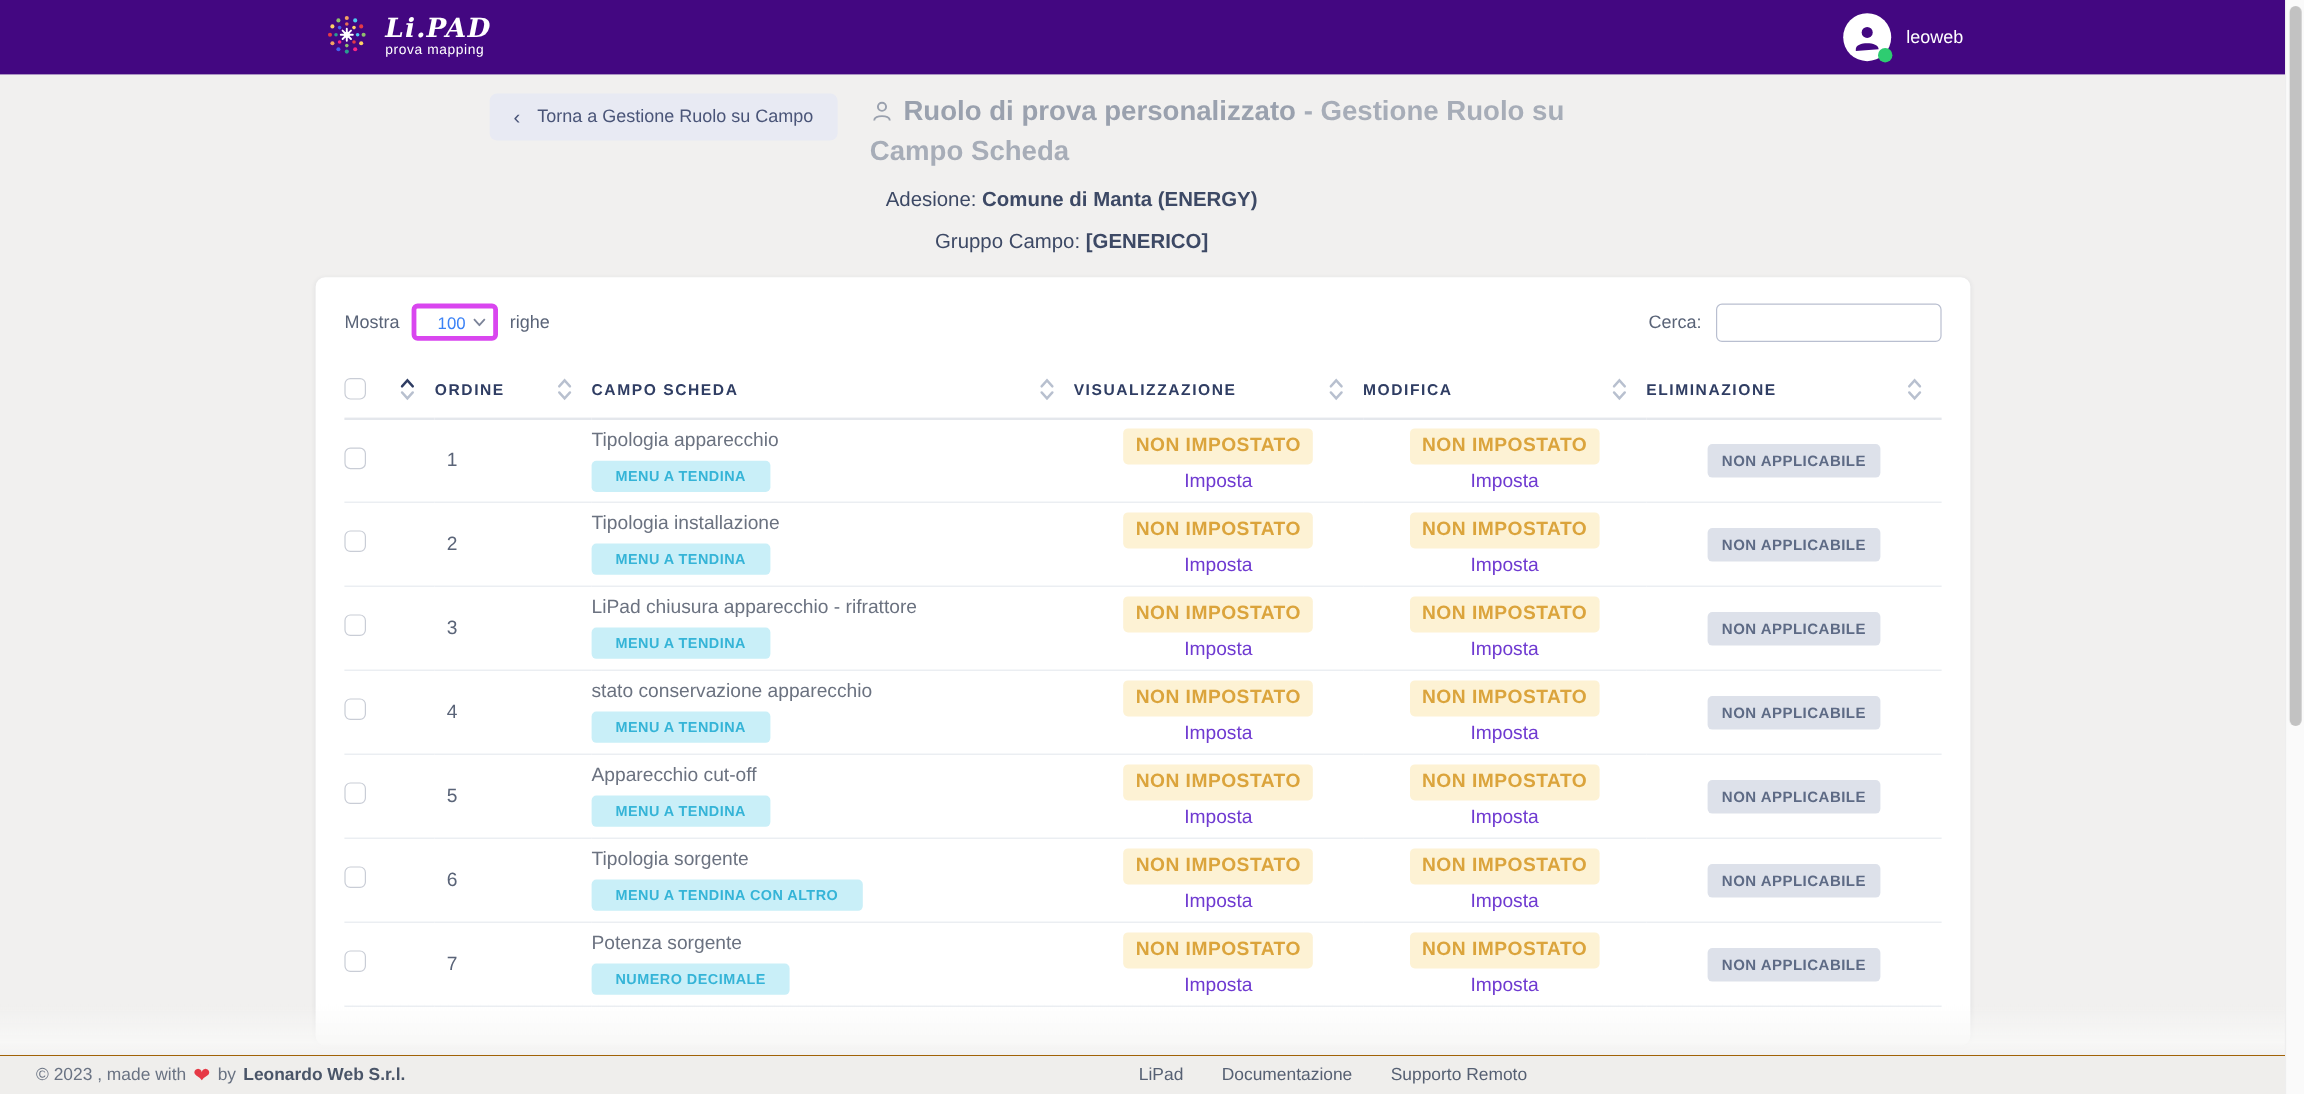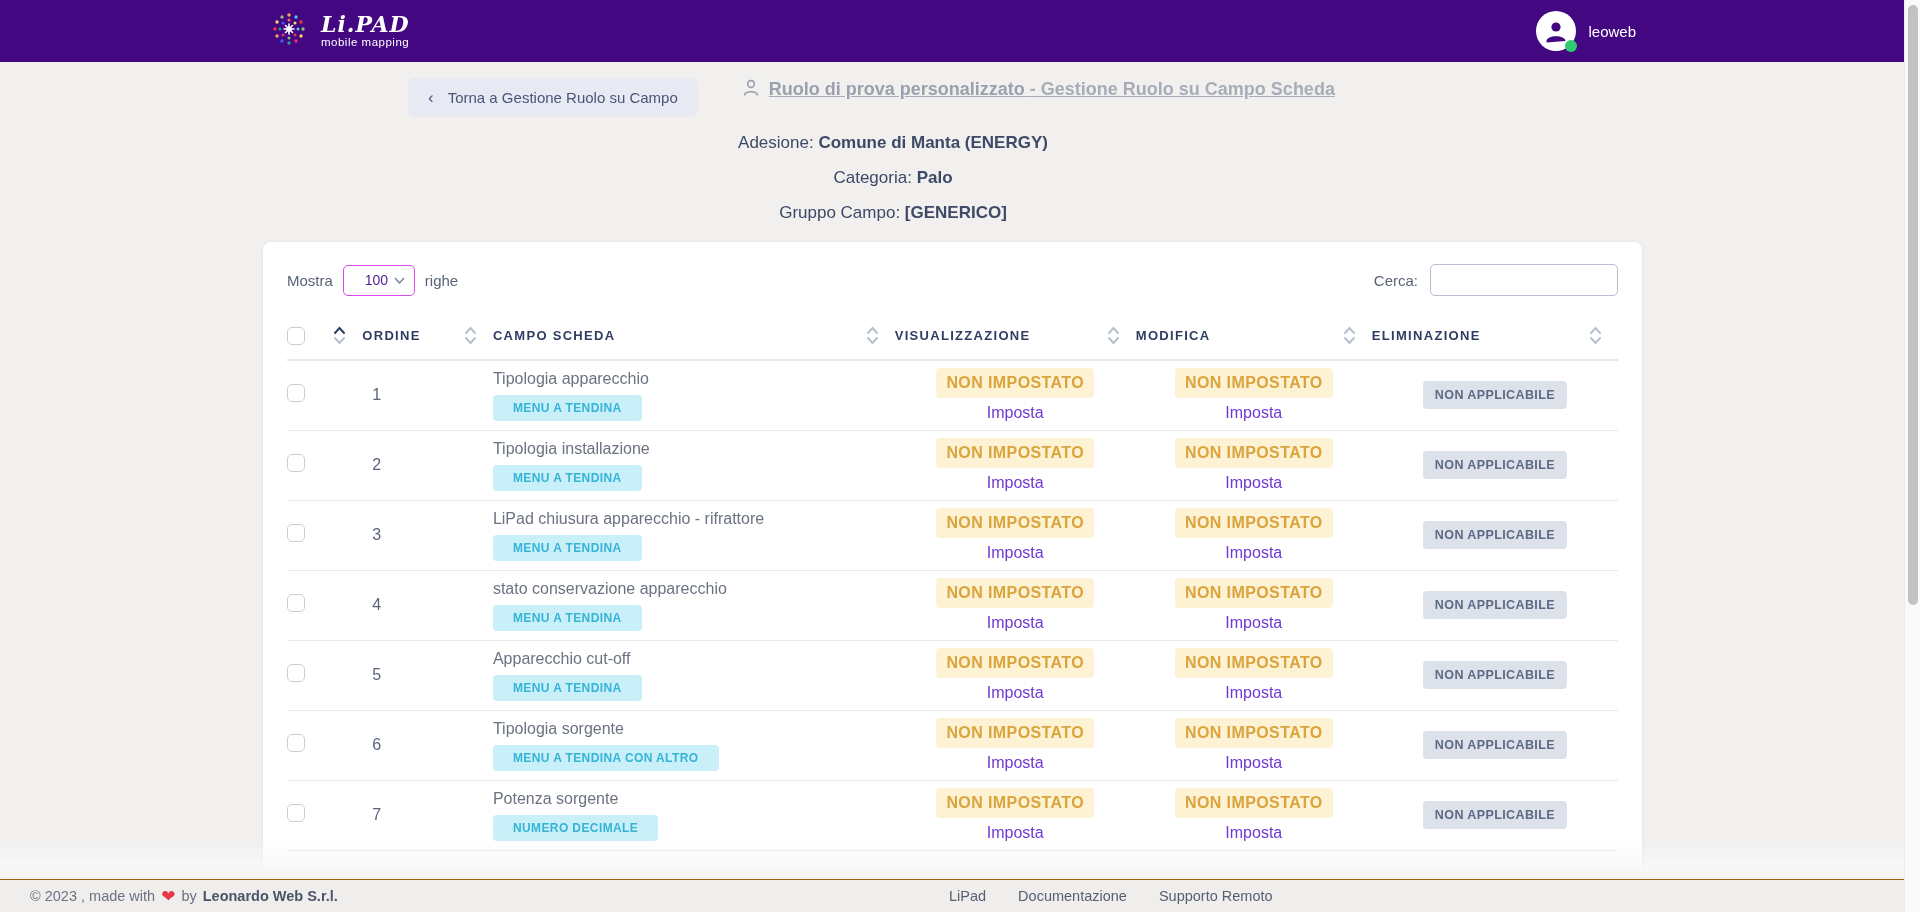--- a/index.html
+++ b/index.html
@@ -32,39 +32,39 @@
   
   .content { width:1379px; margin:16px auto 0 263px; }
   .head-row { display:flex; align-items:flex-start; }
   .back-btn {
     margin-left:145px; background:#e8eaf3; color:#4a5578; border:none; cursor:pointer;
     font-size:15px; padding:11px 20px; border-radius:6px; display:flex; align-items:center; gap:14px;
     font-family:"Liberation Sans", sans-serif;
   }
   .back-chevron { font-size:17px; line-height:1; color:#4a5578; }
   .page-title {
-    margin-left:43px; width:660px; font-size:18px; color:#a7adb8; line-height:1.3;text-decoration:underline;
+    margin-left:27px; width:660px; font-size:23px; color:#a7adb8; line-height:1.3;
   }
   .page-title .t-bold { color:#9aa1ae; font-weight:bold; }
   .person-icon { display:inline-block; vertical-align:-3px; margin-right:8px; }
 
   .info-block { width:1260px; text-align:center; margin-top:8px; }
   .info-line { font-size:17px; line-height:35px; color:#3d4965; }
   .info-line b { font-weight:bold; }
 
   
   .card {
     margin-top:12px; background:#fff; border-radius:8px; box-shadow:0 1px 4px rgba(40,50,80,0.08);
     padding:0 24px; min-height:640px;
   }
   .toolbar { display:flex; align-items:center; justify-content:space-between; padding:22px 0 18px 0; }
   .length-group { display:flex; align-items:center; gap:10px; font-size:15px; color:#5a6478; }
   .length-select {
-    border:1px solid #d946ef; border-radius:5px; height:31px; width:72px; display:flex;
-    align-items:center; justify-content:center; gap:6px; font-size:14px; color:#4c1d95;
+    border:4px solid #d946ef; border-radius:5px; height:31px; width:72px; display:flex;
+    align-items:center; justify-content:center; gap:6px; font-size:14px; color:#3b82f6;
     cursor:pointer; background:#fff;padding-left:12px;
   }
   .search-group { display:flex; align-items:center; gap:12px; font-size:15px; color:#5a6478; }
   .search-input { width:188px; height:32px; border:1px solid #b9bfd0; border-radius:5px; padding:0 8px; font-size:14px; color:#3d4965; outline:none; background:#fff; }
 
   table { width:100%; border-collapse:collapse; }
   th { text-align:left; font-size:13px; letter-spacing:1.3px; color:#2f3d63; font-weight:bold; padding:12px 0 14px 0; border-bottom:2px solid #e4e7ec; }
   .th-inner { display:flex; align-items:center; justify-content:space-between; padding-right:16px; }
   td { border-bottom:1px solid #e7eaef; height:70px; vertical-align:middle; }
   .col-select { width:75px; }
@@ -132,21 +132,21 @@
               <line x1="19" y1="24" x2="29" y2="24"></line>
             <line x1="20.5" y1="20.5" x2="27.5" y2="27.5"></line>
               <line x1="27.5" y1="20.5" x2="20.5" y2="27.5"></line>
           </g>
           <circle cx="24" cy="24" r="2.6" fill="#ffffff"></circle>
         </g>
       </svg>
     </span>
     <span class="logo-text">
       <div class="logo-title">Li.PAD</div>
-      <div class="logo-sub">mobile mapping</div>
+      <div class="logo-sub">prova mapping</div>
     </span>
   </div>
   <div class="user-box">
     <span class="avatar">
       <svg width="26" height="26" viewBox="0 0 26 26">
         <circle cx="13" cy="9" r="4.6" fill="#430781"></circle>
         <path d="M3.5 23 C3.5 16.5 22.5 16.5 22.5 23 L3.5 24.5 Z" fill="#430781"></path>
       </svg>
       <span class="status-dot"></span>
     </span>
@@ -167,23 +167,20 @@
           <circle cx="10" cy="6" r="3.4"></circle>
           <path d="M3.5 17.5 C3.5 12.5 16.5 12.5 16.5 17.5"></path>
         </svg>
       </span><span class="t-bold">Ruolo di prova personalizzato</span><span> - Gestione Ruolo su Campo Scheda</span>
     </h1>
   </div>
 
   <div class="info-block">
     <div class="info-line">
       <span>Adesione:</span> <b>Comune di Manta (ENERGY)</b>
-    </div>
-    <div class="info-line">
-      <span>Categoria:</span> <b>Palo</b>
     </div>
     <div class="info-line">
       <span>Gruppo Campo:</span> <b>[GENERICO]</b>
     </div>
   </div>
 
   <section class="card">
     <div class="toolbar">
       <div class="length-group">
         <span>Mostra</span>

